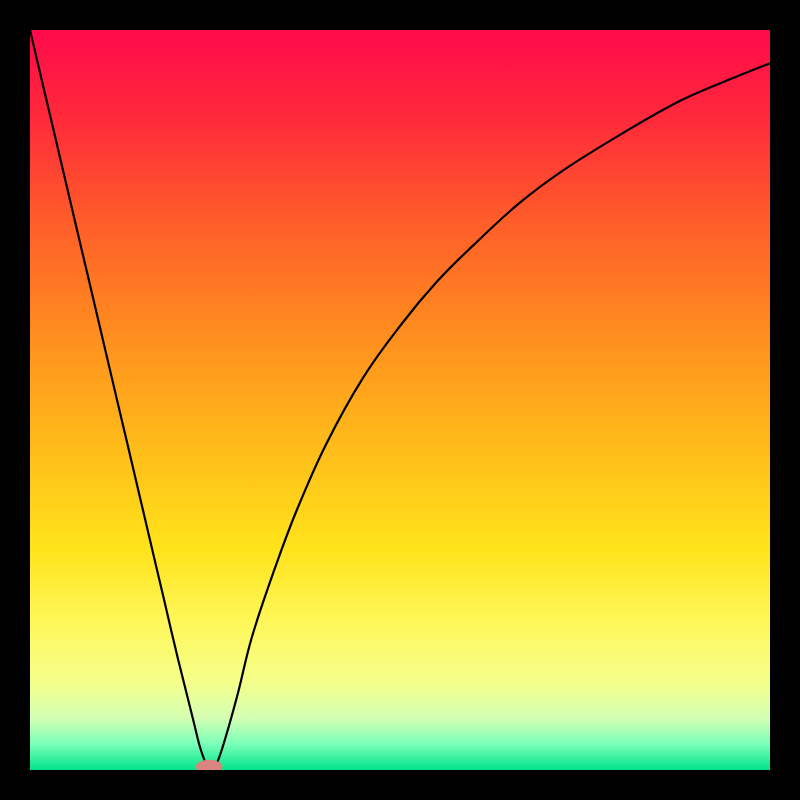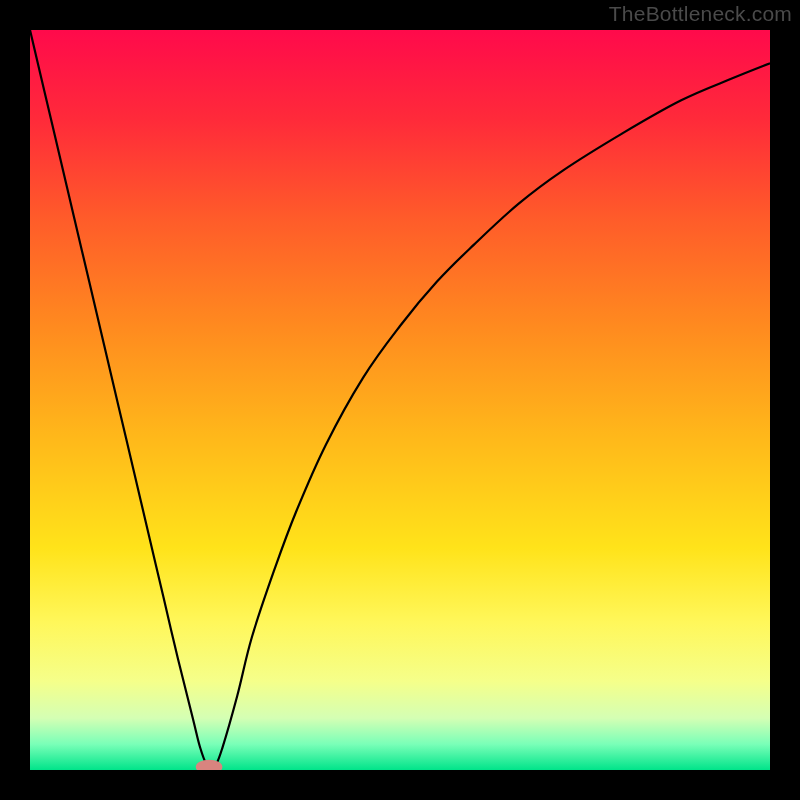--- a/index.html
+++ b/index.html
@@ -39,21 +39,20 @@
   .plot-area svg {
     display: block;
     width: 740px;
     height: 740px;
   }
 </style>
 </head>
 <body>
 
 <div class="outer">
-  <div class="watermark">TheBottleneck.com</div>
 
   <div class="plot-area">
     <svg id="chart-svg" viewBox="0 0 100 100" preserveAspectRatio="none">
       <defs>
         <linearGradient id="bg-grad" x1="0" y1="0" x2="0" y2="1">
             <stop offset="0.00%" stop-color="#ff0a4b"></stop>
             <stop offset="12.00%" stop-color="#ff2a3a"></stop>
             <stop offset="25.00%" stop-color="#ff5a2a"></stop>
             <stop offset="40.00%" stop-color="#ff8a1f"></stop>
             <stop offset="55.00%" stop-color="#ffb81a"></stop>

